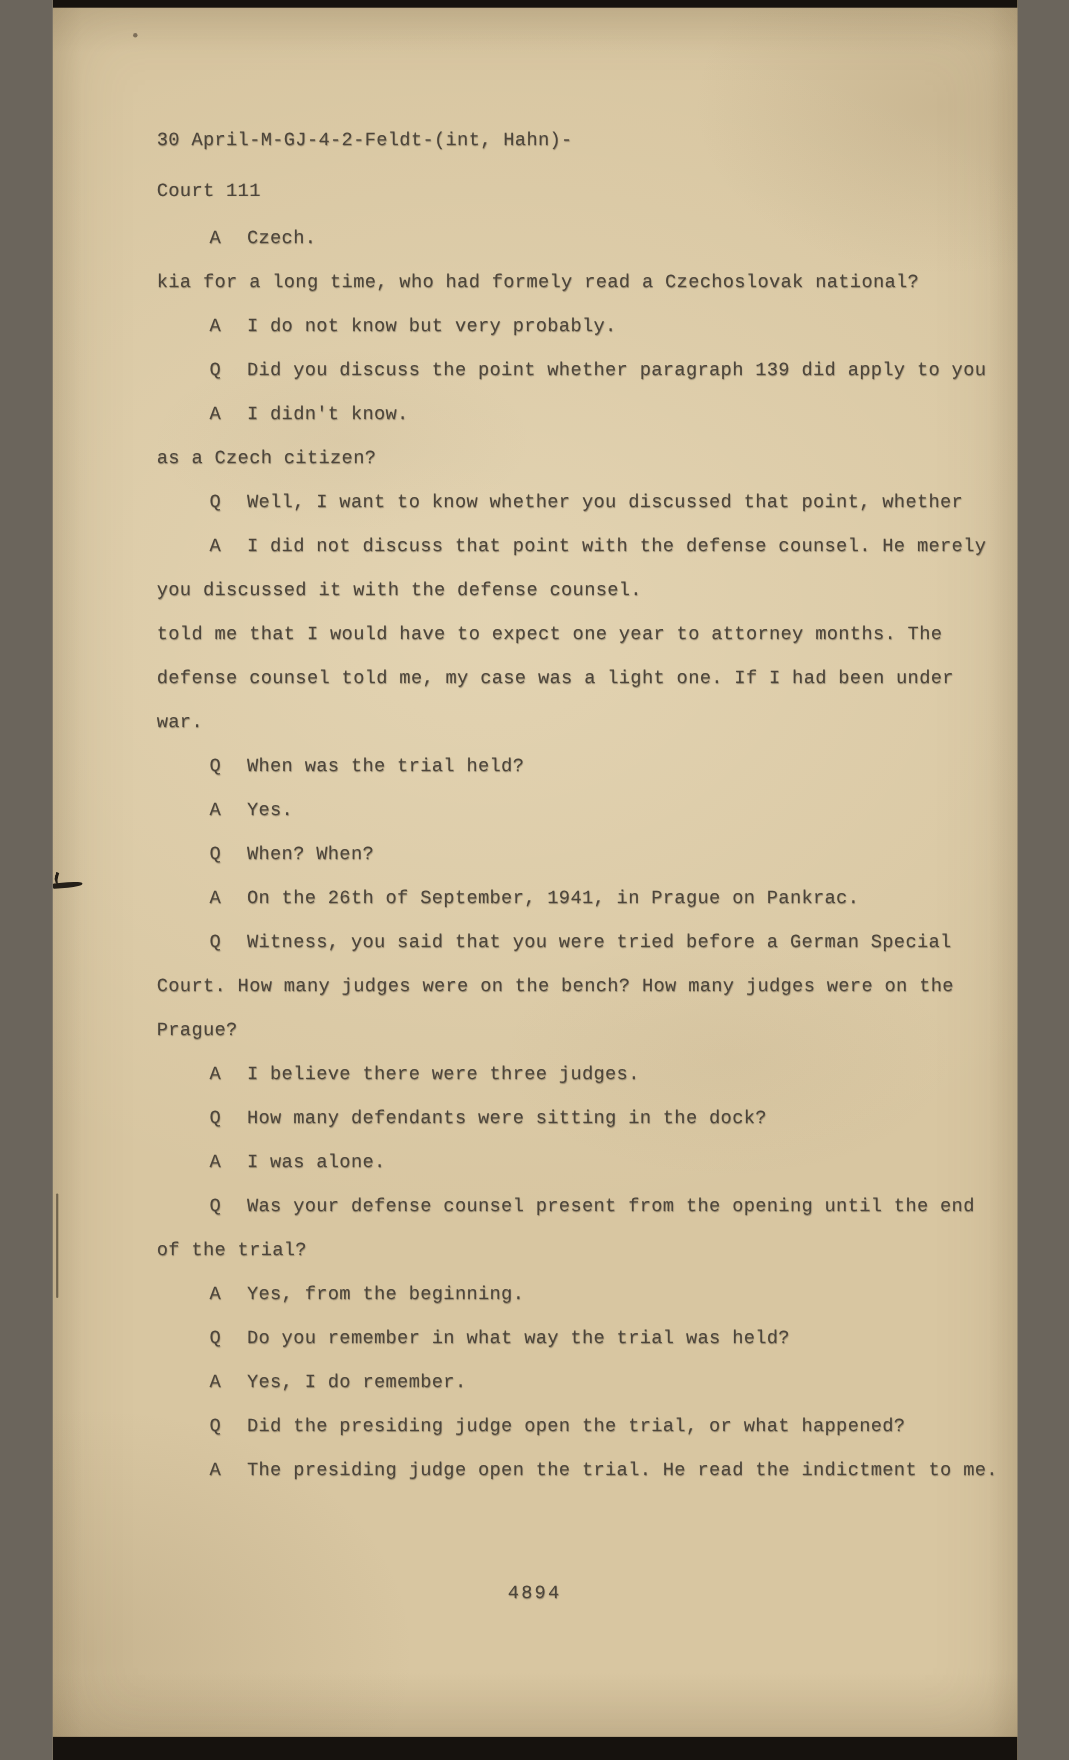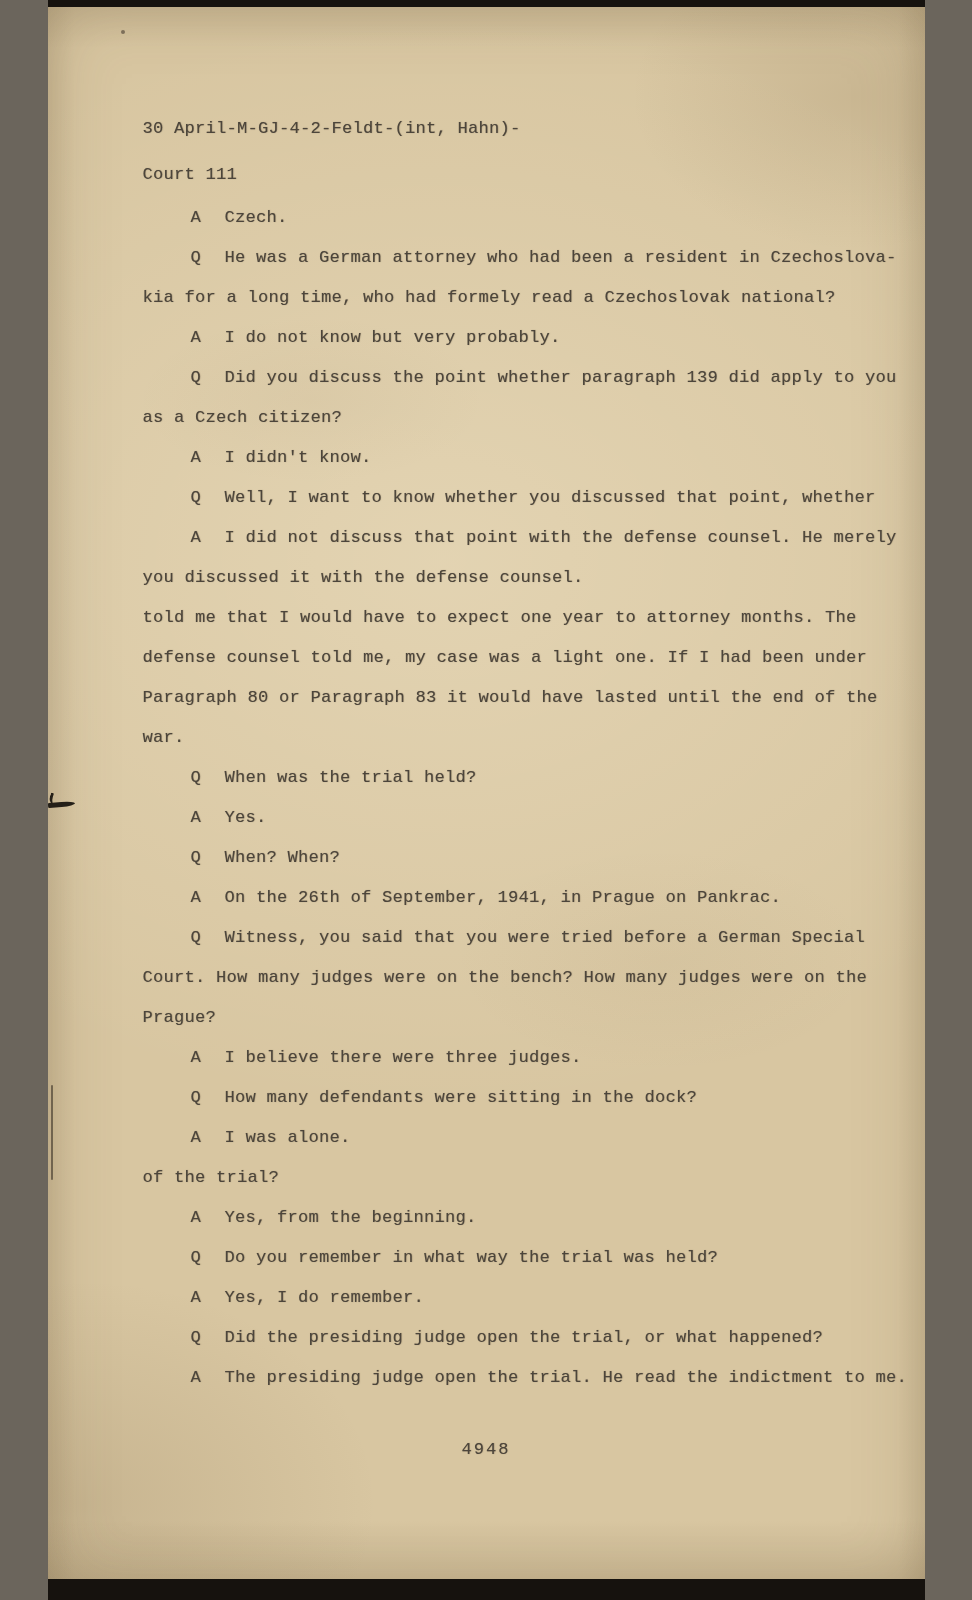--- a/index.html
+++ b/index.html
@@ -87,51 +87,50 @@
 
 <div class="page">
   <div class="edge-top"></div>
   <div class="corner-speck"></div>
 
   <div class="content">
     <div class="line header">30 April-M-GJ-4-2-Feldt-(int, Hahn)-</div>
     <div class="line header">Court 111</div>
     <div>
         <div class="line indent"><span class="speaker">A</span>Czech.</div>
-        <div class="line indent"><span class="speaker">Q</span>He was a German attorney who had been a resident in Czechoslova-</div>
         <div class="line">kia for a long time, who had formely read a Czechoslovak national?</div>
         <div class="line indent"><span class="speaker">A</span>I do not know but very probably.</div>
         <div class="line indent"><span class="speaker">Q</span>Did you discuss the point whether paragraph 139 did apply to you</div>
+        <div class="line indent"><span class="speaker">A</span>I didn't know.</div>
         <div class="line">as a Czech citizen?</div>
-        <div class="line indent"><span class="speaker">A</span>I didn't know.</div>
         <div class="line indent"><span class="speaker">Q</span>Well, I want to know whether you discussed that point, whether</div>
         <div class="line indent"><span class="speaker">A</span>I did not discuss that point with the defense counsel. He merely</div>
         <div class="line">you discussed it with the defense counsel.</div>
         <div class="line">told me that I would have to expect one year to attorney months. The</div>
         <div class="line">defense counsel told me, my case was a light one. If I had been under</div>
-        <div class="line">Paragraph 80 or Paragraph 83 it would have lasted until the end of the</div>
         <div class="line">war.</div>
         <div class="line indent"><span class="speaker">Q</span>When was the trial held?</div>
         <div class="line indent"><span class="speaker">A</span>Yes.</div>
         <div class="line indent"><span class="speaker">Q</span>When? When?</div>
         <div class="line indent"><span class="speaker">A</span>On the 26th of September, 1941, in Prague on Pankrac.</div>
         <div class="line indent"><span class="speaker">Q</span>Witness, you said that you were tried before a German Special</div>
         <div class="line">Court. How many judges were on the bench? How many judges were on the</div>
         <div class="line">Prague?</div>
         <div class="line indent"><span class="speaker">A</span>I believe there were three judges.</div>
         <div class="line indent"><span class="speaker">Q</span>How many defendants were sitting in the dock?</div>
         <div class="line indent"><span class="speaker">A</span>I was alone.</div>
+        <div class="line indent"><span class="speaker">Q</span>Was your defense counsel present from the opening until the end</div>
         <div class="line">of the trial?</div>
         <div class="line indent"><span class="speaker">A</span>Yes, from the beginning.</div>
         <div class="line indent"><span class="speaker">Q</span>Do you remember in what way the trial was held?</div>
         <div class="line indent"><span class="speaker">A</span>Yes, I do remember.</div>
         <div class="line indent"><span class="speaker">Q</span>Did the presiding judge open the trial, or what happened?</div>
         <div class="line indent"><span class="speaker">A</span>The presiding judge open the trial. He read the indictment to me.</div>
       </div>
   </div>
 
   <div class="margin-mark"></div>
   <div class="edge-scratch"></div>
 
-  <div class="page-number">4948</div>
+  <div class="page-number">4894</div>
 
   <div class="edge-bottom"></div>
 </div>
 
 </body></html>

